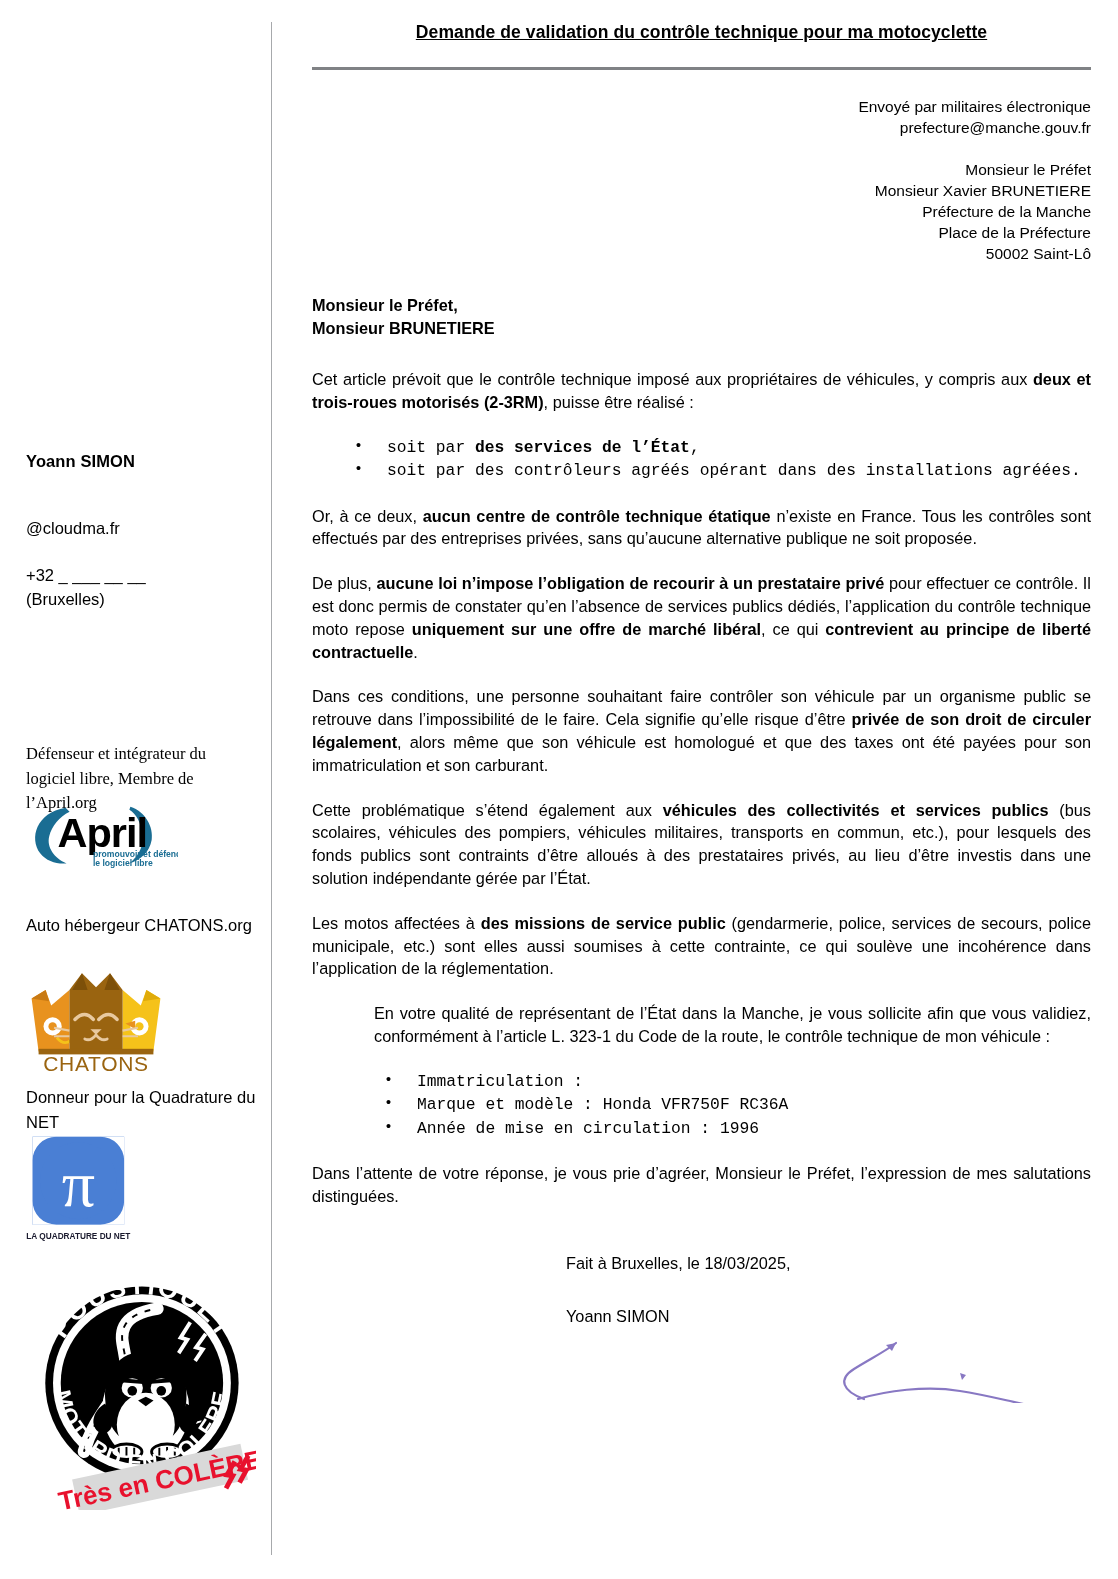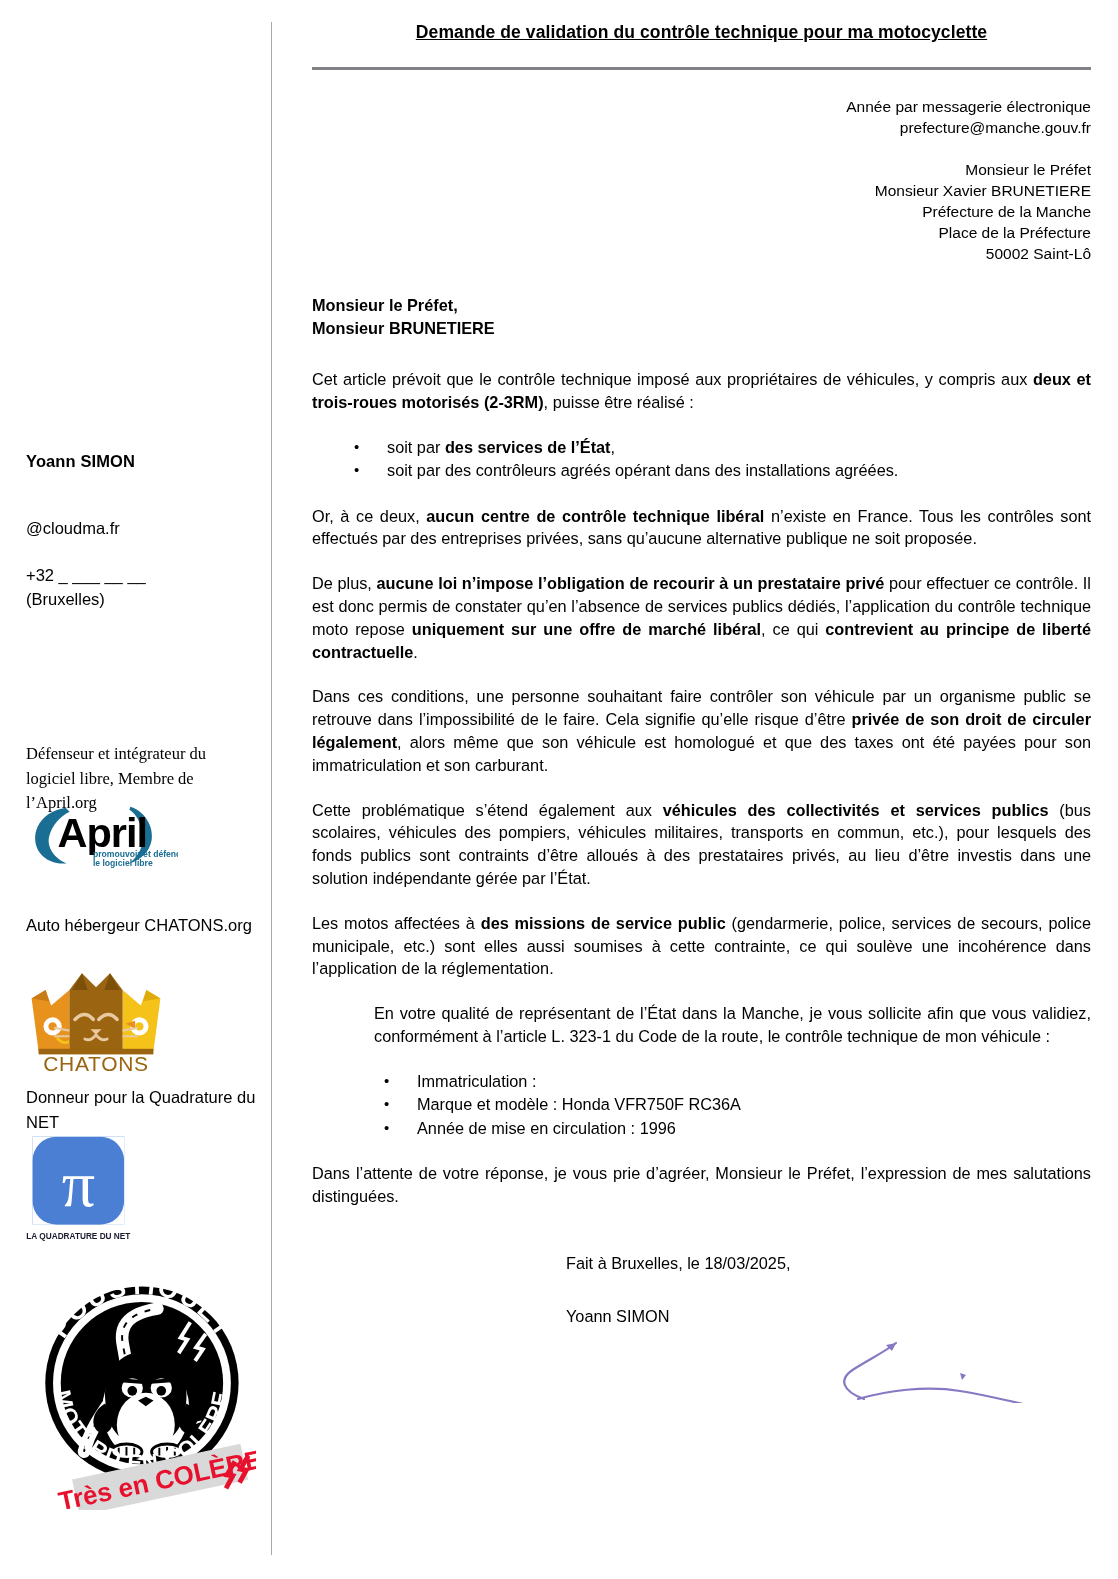--- a/index.html
+++ b/index.html
@@ -124,20 +124,21 @@
     text-align: justify;
   }
   .body-txt p { margin: 0 0 22px 0; }
   .body-txt p.tight { margin-bottom: 0; }
   .salutation { font-weight: bold; margin-bottom: 28px !important; line-height: 23px; }
 
   ul.bl {
     margin: 0 0 22px 0;
     padding: 0;
     list-style: none;
+    font-family: Liberation Mono, monospace;
   }
   ul.bl li {
     position: relative;
     padding-left: 75px;
     line-height: 23.5px;
     text-align: left;
   }
   ul.bl li::before {
     content: "\2022";
     position: absolute;
@@ -285,21 +286,21 @@
       </svg>
     </div>
   </div>
 
   <div class="main">
 
     <div class="doc-title">Demande de validation du contrôle technique pour ma motocyclette</div>
     <div class="title-rule"></div>
 
     <div class="addr-block">
-      <div>Année par messagerie électronique</div>
+      <div>Envoyé par militaires électronique</div>
       <div>prefecture@manche.gouv.fr</div>
       <div class="grp2">
         <div>Monsieur le Préfet</div>
         <div>Monsieur Xavier BRUNETIERE</div>
         <div>Préfecture de la Manche</div>
         <div>Place de la Préfecture</div>
         <div>50002 Saint-Lô</div>
       </div>
     </div>
 
@@ -311,21 +312,21 @@
       </p>
 
 
       <p class="tight"><span>Cet article prévoit que le contrôle technique imposé aux propriétaires de véhicules, y compris aux </span><b>deux et trois-roues motorisés (2-3RM)</b><span>, puisse être réalisé :</span></p>
 
       <ul class="bl" style="margin-top:22px">
         <li><span>soit par </span><b>des services de l’État</b><span>,</span></li>
         <li>soit par des contrôleurs agréés opérant dans des installations agréées.</li>
       </ul>
 
-      <p><span>Or, à ce deux, </span><b>aucun centre de contrôle technique libéral</b><span> n’existe en France. Tous les contrôles sont effectués par des entreprises privées, sans qu’aucune alternative publique ne soit proposée.</span></p>
+      <p><span>Or, à ce deux, </span><b>aucun centre de contrôle technique étatique</b><span> n’existe en France. Tous les contrôles sont effectués par des entreprises privées, sans qu’aucune alternative publique ne soit proposée.</span></p>
 
       <p><span>De plus, </span><b>aucune loi n’impose l’obligation de recourir à un prestataire privé</b><span> pour effectuer ce contrôle. Il est donc permis de constater qu’en l’absence de services publics dédiés, l’application du contrôle technique moto repose </span><b>uniquement sur une offre de marché libéral</b><span>, ce qui </span><b>contrevient au principe de liberté contractuelle</b><span>.</span></p>
 
       <p><span>Dans ces conditions, une personne souhaitant faire contrôler son véhicule par un organisme public se retrouve dans l’impossibilité de le faire. Cela signifie qu’elle risque d’être </span><b>privée de son droit de circuler légalement</b><span>, alors même que son véhicule est homologué et que des taxes ont été payées pour son immatriculation et son carburant.</span></p>
 
       <p><span>Cette problématique s’étend également aux </span><b>véhicules des collectivités et services publics</b><span> (bus scolaires, véhicules des pompiers, véhicules militaires, transports en commun, etc.), pour lesquels des fonds publics sont contraints d’être alloués à des prestataires privés, au lieu d’être investis dans une solution indépendante gérée par l’État.</span></p>
 
       <p><span>Les motos affectées à </span><b>des missions de service public</b><span> (gendarmerie, police, services de secours, police municipale, etc.) sont elles aussi soumises à cette contrainte, ce qui soulève une incohérence dans l’application de la réglementation.</span></p>
 
       <p class="indent-para">En votre qualité de représentant de l’État dans la Manche, je vous sollicite afin que vous validiez, conformément à l’article L. 323-1 du Code de la route, le contrôle technique de mon véhicule :</p>

